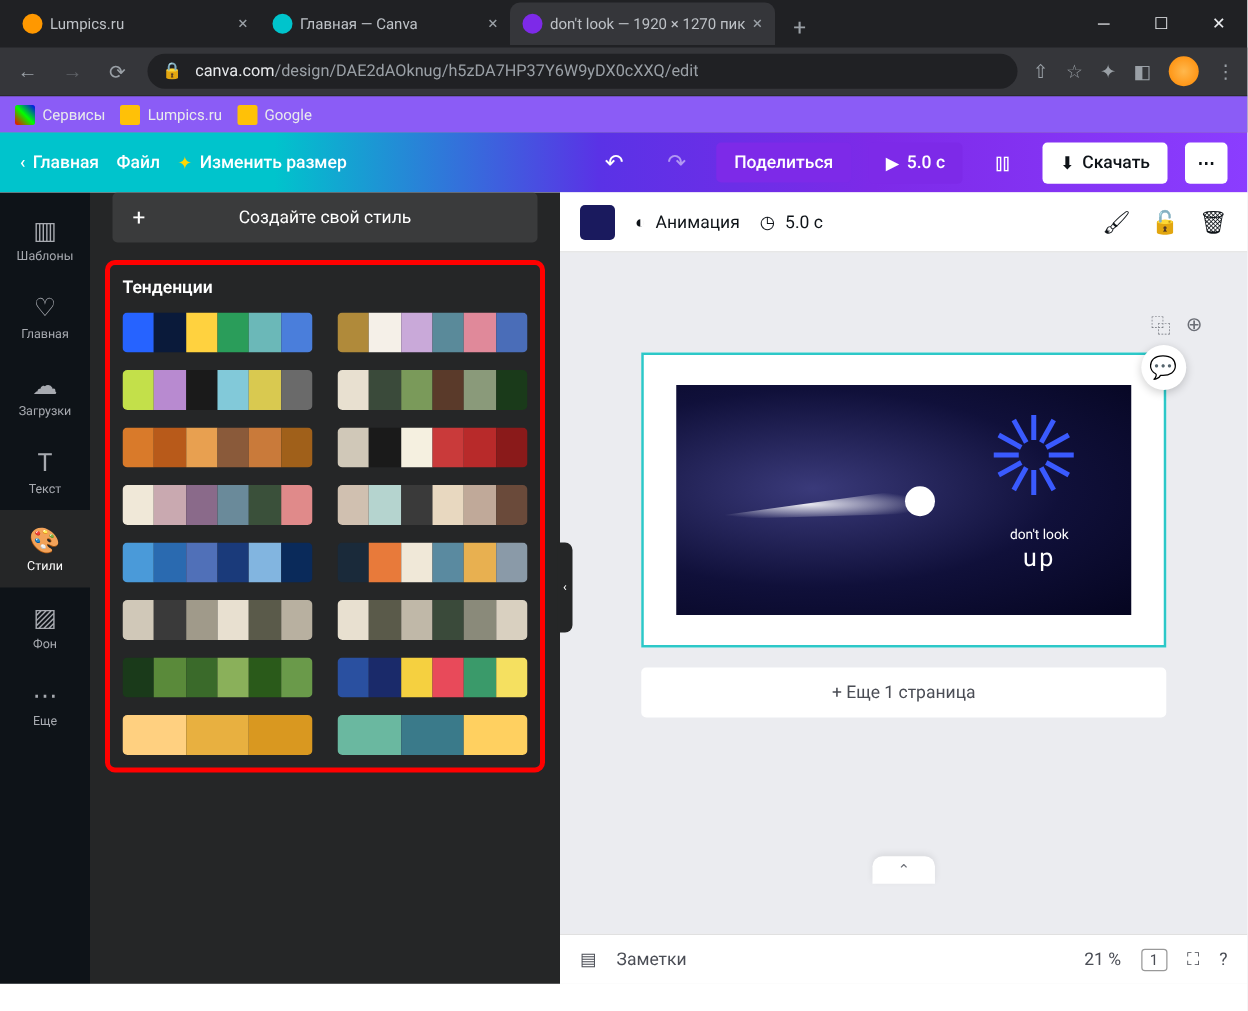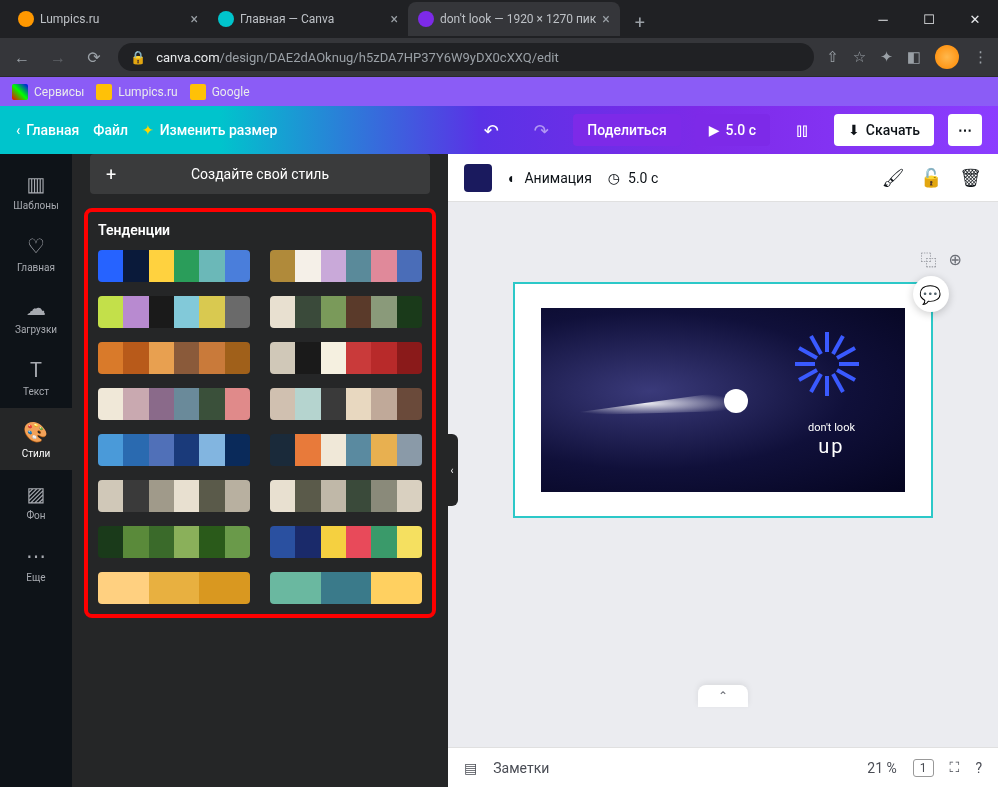--- a/index.html
+++ b/index.html
@@ -380,20 +380,21 @@
                 <line x1="-16" y1="-28" x2="-6" y2="-10"></line>
             </g>
           </svg>
           <div class="slide-text">
             <div>don't look</div>
             <div class="up">up</div>
           </div>
         </div>
         <div class="fab">💬</div>
       </div>
+      <div class="addpage">+ Еще 1 страница</div>
       <div class="pagechip">⌃</div>
     </div>
     <div class="bottombar">
       <span>▤</span>
       <span>Заметки</span>
       <div class="spacer"></div>
       <span>21 %</span>
       <span style="border:1px solid #999;padding:1px 6px;border-radius:3px;font-size:12px">1</span>
       <span>⛶</span>
       <span>?</span>

